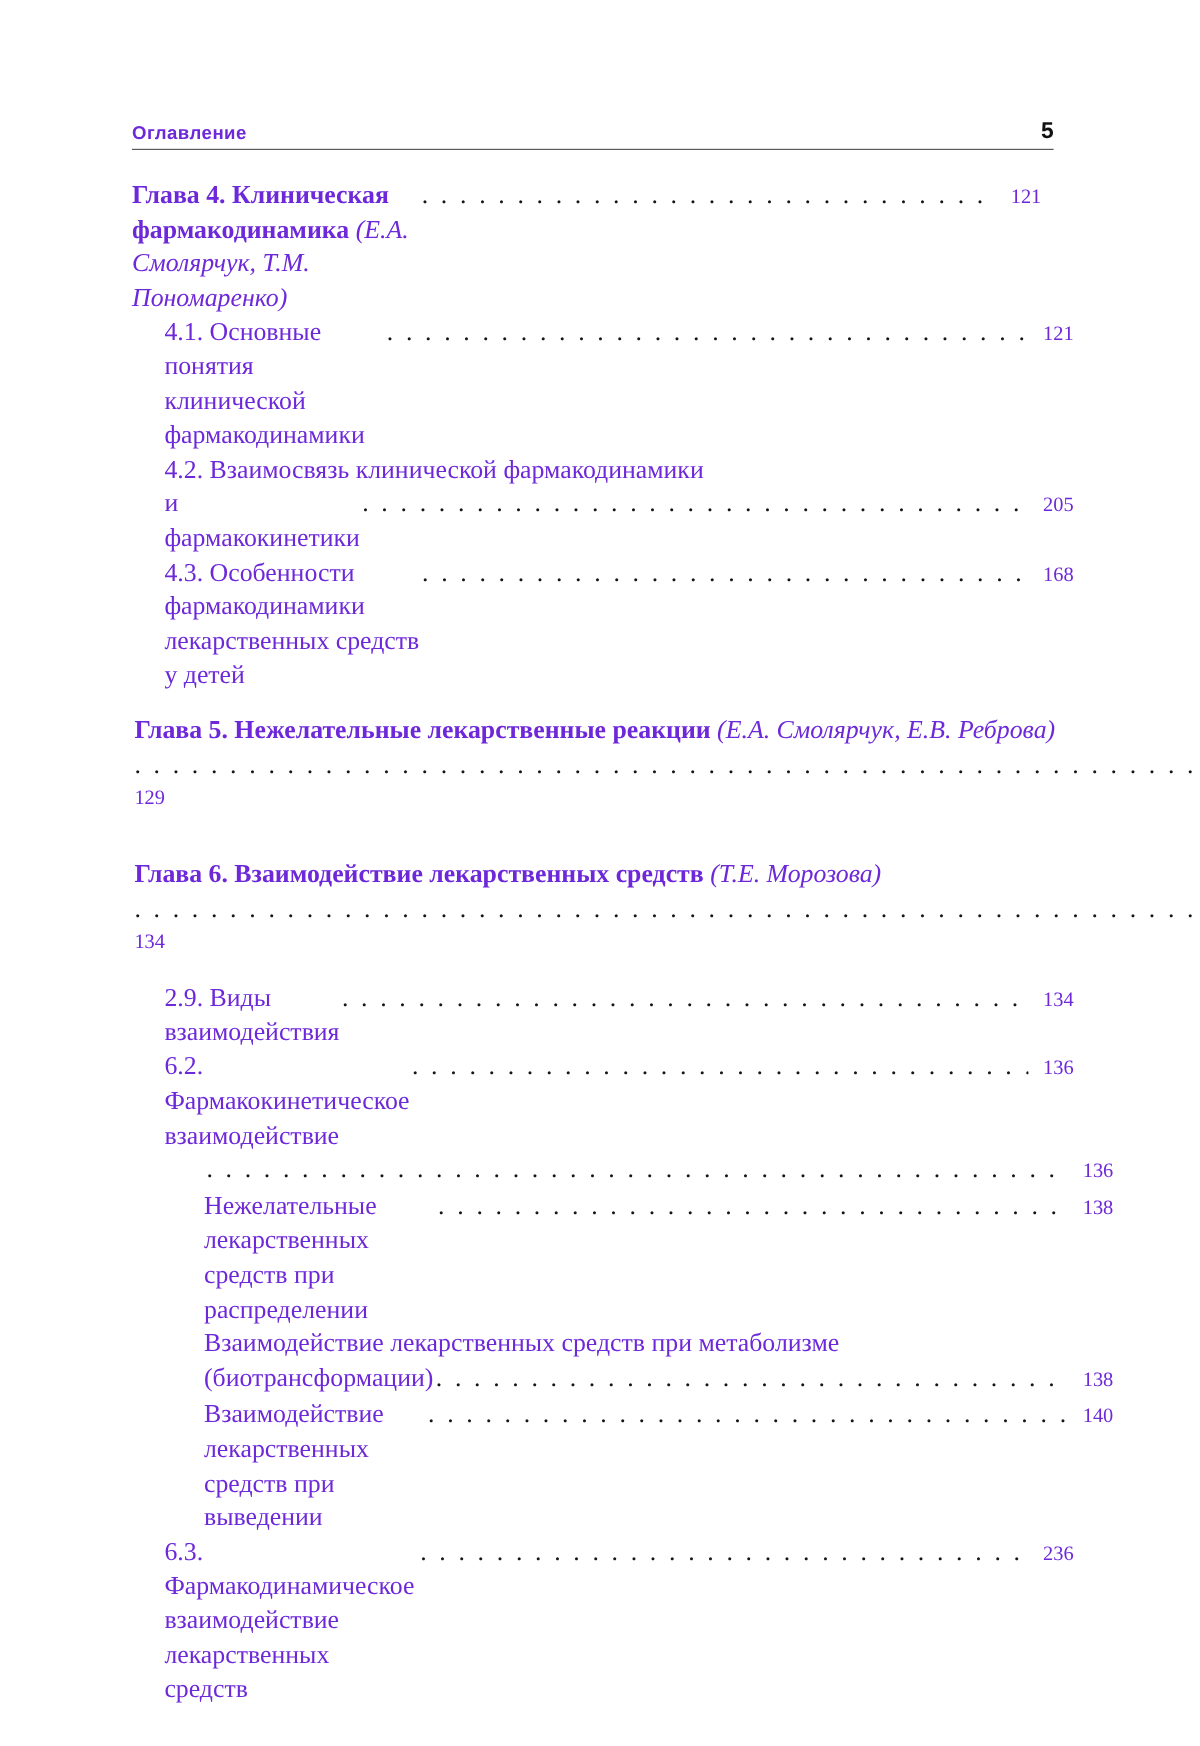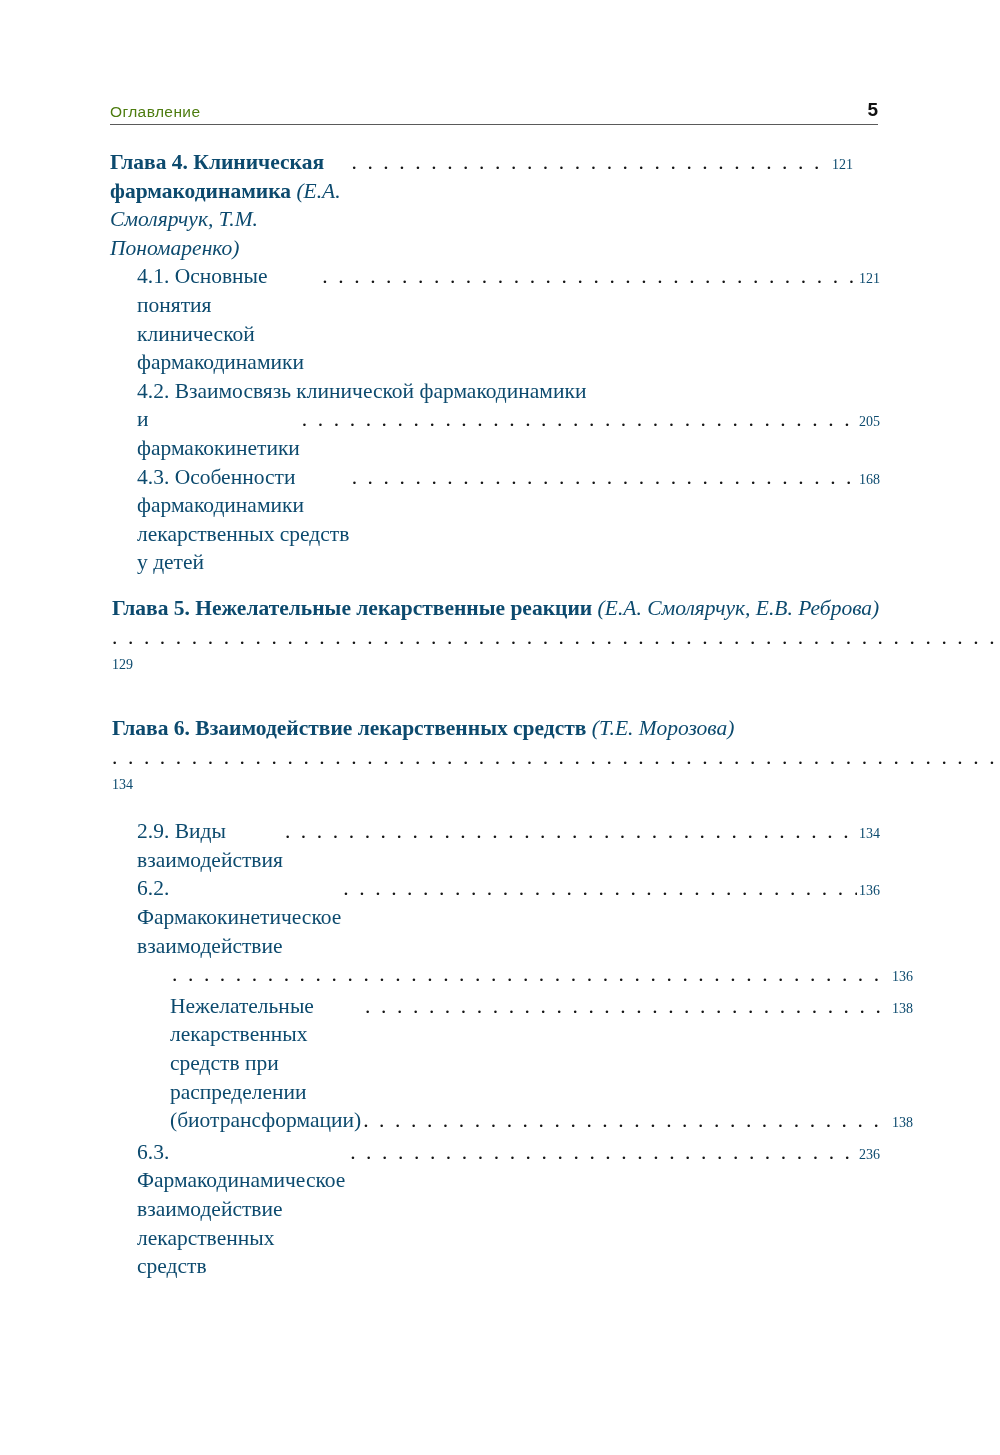--- a/index.html
+++ b/index.html
@@ -32,23 +32,23 @@
     width: 768px;
     display: flex;
     align-items: flex-end;
     justify-content: space-between;
     padding-bottom: 5px;
     border-bottom: 1.6px solid #5a5a5a;
   }
   .runhead-title {
     font-family: "Liberation Sans", "DejaVu Sans", sans-serif;
     font-size: 15.5px;
-    font-weight: 400;
+    font-weight: 700;
     letter-spacing: 0.4px;
-    color: #4d7c0f;
+    color: #6d28d9;
     line-height: 1;
   }
   .runhead-pageno {
     font-family: "Liberation Sans", "DejaVu Sans", sans-serif;
     font-size: 19px;
     font-weight: bold;
     color: #111111;
     line-height: 1;
   }
 
@@ -59,21 +59,21 @@
     top: 148px;
     width: 768px;
   }
 
   .entry {
     display: flex;
     align-items: baseline;
     width: 100%;
     font-size: 21.5px;
     line-height: 28.6px;
-    color: #0c4a6e;
+    color: #6d28d9;
   }
 
   .entry .label {
     white-space: pre-wrap;
     flex: 0 1 auto;
   }
 
   .entry .leader {
     flex: 1 1 auto;
     min-width: 6px;
@@ -84,22 +84,22 @@
     font-size: 21.5px;
     letter-spacing: 2.6px;
   }
   .entry .leader::before {
     content: ". . . . . . . . . . . . . . . . . . . . . . . . . . . . . . . . . . . . . . . . . . . . . . . . . . . . . . . . . . . . . . . . . . . . . . . . . . . . . . . . . . . . . . . . . . . . .";
   }
   .entry.no-leader .leader::before { content: ""; }
 
   .entry .pageno {
     flex: 0 0 46px;
-    text-align: left;
-    font-size: 14px;
+    text-align: center;
+    font-size: 17px;
     white-space: nowrap;
   }
   .entry .pageno.blank { visibility: hidden; }
 
   
   .lvl-chapter { padding-left: 0px; }
   .lvl-section { padding-left: 27px; }
   .lvl-sub     { padding-left: 60px; }
   .italic { font-style: italic; }
 
@@ -166,25 +166,35 @@
       </div>
       <div class="entry lvl-sub">
         <span class="leader"></span>
         <span class="pageno">136</span>
       </div>
       <div class="entry lvl-sub">
         <span class="label"><span>Нежелательные лекарственных средств при распределении</span></span>
         <span class="leader"></span>
         <span class="pageno">138</span>
       </div>
+      <div class="entry lvl-sub no-leader">
+        <span class="label"><span>Взаимодействие лекарственных средств при метаболизме</span></span>
+        <span class="leader"></span>
+        <span class="pageno blank"></span>
+      </div>
       <div class="entry lvl-sub">
         <span class="label"><span>(биотрансформации)</span></span>
         <span class="leader"></span>
         <span class="pageno">138</span>
       </div>
+      <div class="entry lvl-sub">
+        <span class="label"><span>Взаимодействие лекарственных средств при выведении</span></span>
+        <span class="leader"></span>
+        <span class="pageno">140</span>
+      </div>
       <div class="entry lvl-section">
         <span class="label"><span>6.3. Фармакодинамическое взаимодействие лекарственных средств</span></span>
         <span class="leader"></span>
         <span class="pageno">236</span>
       </div>
     </div>
 
 </div>
 
 </body></html>

